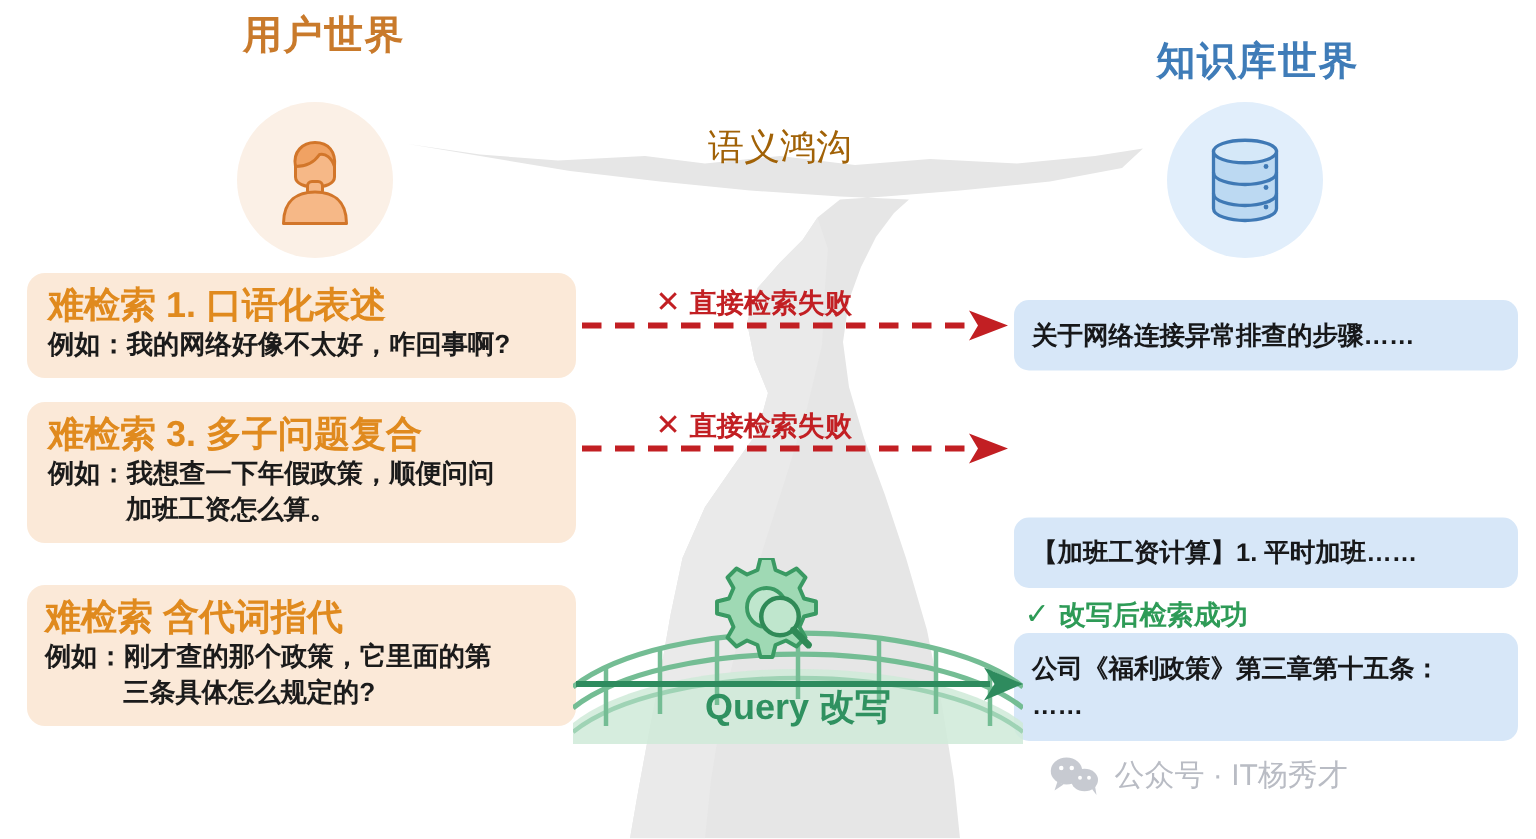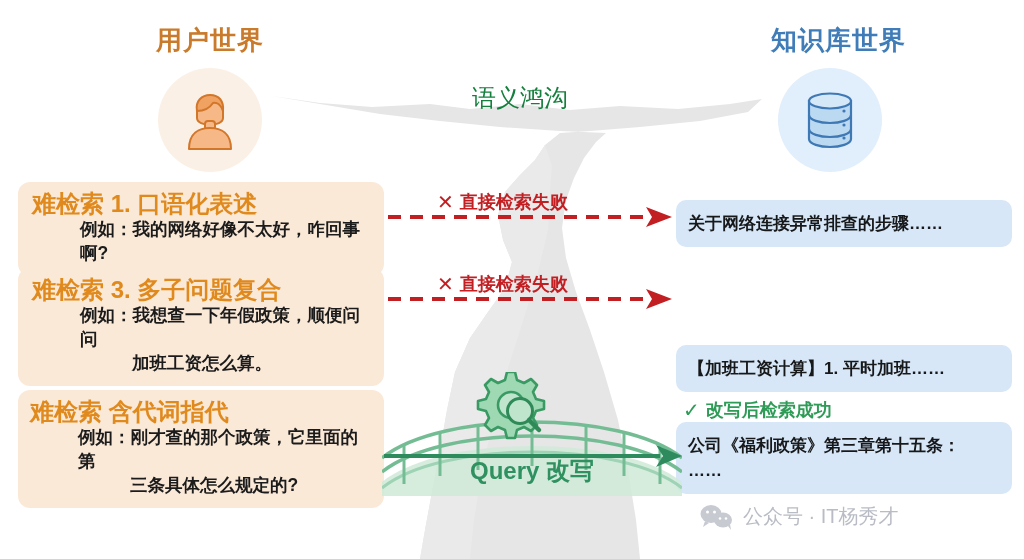--- a/index.html
+++ b/index.html
@@ -13,45 +13,45 @@
   #stage{position:absolute;left:0;top:0;width:1024px;height:559px;overflow:hidden;background:#fff;}
 
   
   #canyon{position:absolute;left:0;top:0;width:1024px;height:559px;z-index:0;}
 
   
   .world-title{
     position:absolute;font-weight:bold;white-space:nowrap;
     font-size:26px;letter-spacing:1px;
   }
-  #user-title{left:150px;top:23px;width:120px;text-align:center;color:#c97a2b;}
+  #user-title{left:150px;top:6px;width:120px;text-align:right;color:#c97a2b;}
   #kb-title{left:756px;top:23px;width:150px;text-align:right;color:#3f7cb8;}
 
   .avatar-circle{position:absolute;border-radius:50%;}
   #user-avatar{left:158px;top:68px;width:104px;height:104px;background:#fbf0e6;}
   #kb-avatar{left:778px;top:68px;width:104px;height:104px;background:#e1eefb;}
   .avatar-circle svg{position:absolute;left:50%;top:50%;transform:translate(-50%,-50%);}
 
   
   #gap-label{
     position:absolute;left:440px;top:82px;width:160px;text-align:center;
-    font-size:24px;color:#15803d;font-weight:500;white-space:nowrap;z-index:2;
+    font-size:24px;color:#a16207;font-weight:500;white-space:nowrap;z-index:2;
   }
 
   
   .qcard{
     position:absolute;left:18px;width:366px;
     background:#fbe9d8;border-radius:12px;
     padding:9px 14px 11px 14px;box-sizing:border-box;z-index:3;
   }
   .qcard .qtitle{
     color:#e08a1e;font-weight:bold;font-size:24px;line-height:26px;white-space:nowrap;
   }
   .qcard .qbody{
-    color:#1b1b1b;font-size:17.5px;line-height:24px;font-weight:600;margin-left:48px;
+    color:#1b1b1b;font-size:17.5px;line-height:24px;font-weight:600;
   }
   .qcard .qbody .cont{display:block;padding-left:52px;}
   #qcard1{top:182px;}
   #qcard2{top:268px;}
   #qcard3{top:390px;padding-left:12px;}
 
   
   .rcard{
     position:absolute;left:676px;width:336px;
     background:#d7e7f8;border-radius:10px;

